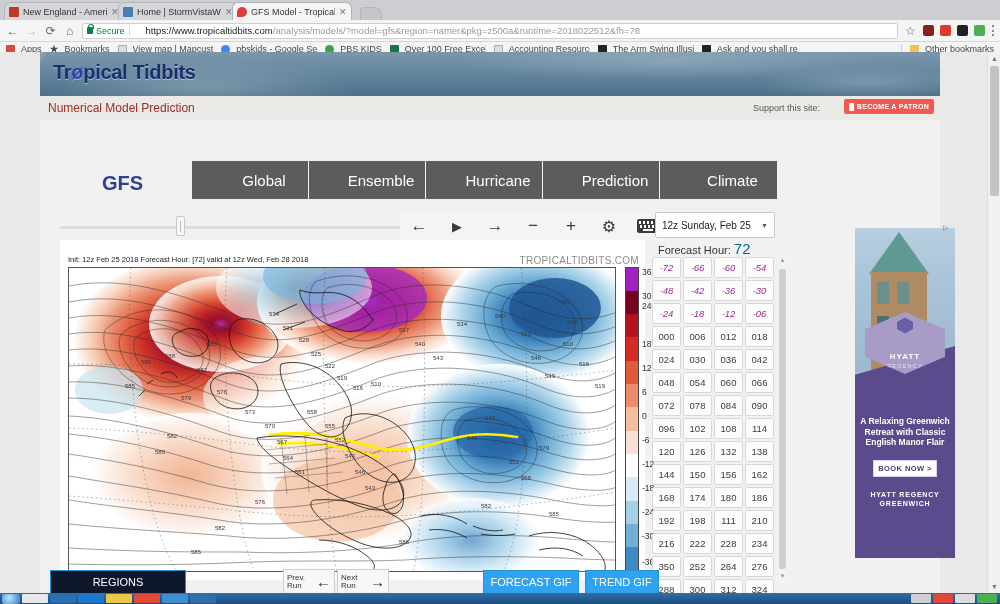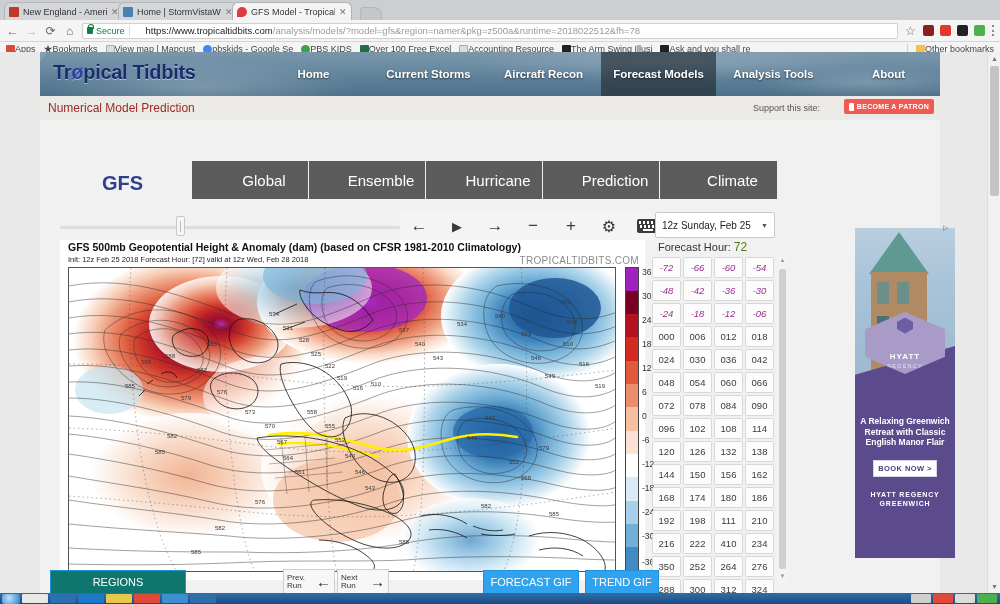--- a/index.html
+++ b/index.html
@@ -54,21 +54,21 @@
   .tb-icons { display:flex; align-items:center; gap:6px; }
   .ext { width:11px; height:11px; border-radius:2px; }
   .kebab { width:3px; height:11px; display:flex; flex-direction:column; justify-content:space-between; align-items:center;}
   .kebab i { width:2px;height:2px;background:#666;border-radius:50%; display:block;}
 
   .bookmarks {
     height:15px; background:#f4f4f4; display:flex; align-items:center;
     padding:0 6px; gap:8px; font-size:9px; color:#444;
     border-bottom:1px solid #c9c9c9; white-space:nowrap; overflow:hidden;
   }
-  .bm { display:flex; align-items:center; gap:0; max-width:96px; overflow:hidden; }
+  .bm { display:flex; align-items:center; gap:6px; max-width:96px; overflow:hidden; }
   .bm .bmico { width:9px;height:9px;flex:0 0 9px; border-radius:1px;}
   .bm span { overflow:hidden; }
   .bm-spacer { flex:1 1 auto; }
   .bm-sep { width:1px; height:11px; background:#cfcfcf; }
 
   
   #page { position:absolute; left:0; top:52px; width:1000px; height:541px;
           background:#e9e9e9; overflow:hidden; }
   .pagescroll { position:absolute; right:0; top:0; width:13px; height:541px;
                 background:#f1f1f1; border-left:1px solid #dcdcdc;}
@@ -148,33 +148,33 @@
             border:1px solid #555; background:#fff; overflow:hidden; }
 
   .cbar { position:absolute; left:565px; top:27px; width:14px; height:305px; border:1px solid #444;}
   .cbar .seg { width:100%; }
   .cbticks { position:absolute; left:582px; top:20px; width:28px; height:320px; }
   .cbticks div { position:absolute; font-size:8.5px; color:#333; }
 
   
   .fhpanel { position:absolute; left:612px; top:120px; width:135px; height:353px; }
   .fhtitle { position:absolute; left:6px; top:0; font-size:11px; color:#333; }
-  .fhtitle .v { color:#4d7c0f; font-size:12px; }
+  .fhtitle .v { color:#0369a1; font-size:15px; }
   .fhgrid { position:absolute; left:0; top:17px; width:124px; display:flex; flex-wrap:wrap; gap:2px;}
   .fh { width:29px; height:21px; background:#fcfcfc; border:1px solid #d8d8d8; border-radius:2px;
         display:flex; align-items:center; justify-content:center; font-size:9.5px; color:#3b3b3b;}
   .fh.neg { color:#9b2d8f; font-style:italic; }
   .fhscroll { position:absolute; left:126px; top:17px; width:9px; height:326px; background:#f3f3f3;}
   .fhscroll .th { position:absolute; left:1px; top:12px; width:7px; height:300px; background:#cfcfcf; border-radius:2px;}
   .fhscroll .ua,.fhscroll .da{position:absolute;left:0;width:9px;height:10px;text-align:center;font-size:6px;color:#999;}
   .fhscroll .ua{top:0;} .fhscroll .da{bottom:0;}
 
   
   .btmrow { position:absolute; left:0; top:448px; width:900px; height:30px; }
-  .regions { position:absolute; left:10px; top:2px; width:136px; height:24px; background:#0f766e;
+  .regions { position:absolute; left:10px; top:2px; width:136px; height:24px; background:#0f172a;
              color:#fff; display:flex; align-items:center; justify-content:center; font-size:11px;
              border:1px solid #2490d8; }
   .runbtn { position:absolute; top:1px; height:26px; width:52px; background:#f7f7f7;
             border:1px solid #cfcfcf; display:flex; align-items:center; gap:2px; padding:0 3px;
             font-size:8px; color:#333; line-height:1.05; }
   .runbtn .ar { font-size:15px; color:#222; }
   .gifbtn { position:absolute; top:2px; height:24px; background:#2fa3f0; color:#fff;
             display:flex; align-items:center; justify-content:center; font-size:11px; border:1px solid #2490d8;}
 
   
@@ -305,28 +305,20 @@
     <span class="bm" style="max-width:none">
       <i class="bmico" style="background:#f2c14e"></i>
       <span>Other bookmarks</span>
       </span>
   </div>
 
   <div id="page">
 
     <div class="sitehdr">
       <div class="logo"><span>Tr</span><span class="o">ø</span><span>pical Tidbits</span></div>
-      <div class="navmenu">
-        <div class="navitem">Home</div>
-        <div class="navitem">Current Storms</div>
-        <div class="navitem">Aircraft Recon</div>
-        <div class="navitem sel">Forecast Models</div>
-        <div class="navitem">Analysis Tools</div>
-        <div class="navitem">About</div>
-      </div>
     </div>
 
     <div class="subbar">
       <div class="nmp">Numerical Model Prediction</div>
       <div class="support">Support this site:</div>
       <div class="patron">
         <i class="pico"></i>
         <span>BECOME A PATRON</span>
       </div>
     </div>
@@ -356,21 +348,20 @@
               <span class="kbdicon"></span>
             </div>
         </div>
         <div class="runsel">
           <span>12z Sunday, Feb 25</span>
           <span class="carat">▼</span>
         </div>
       </div>
 
       <div class="chartpanel">
-        <div class="chart-title">GFS 500mb Geopotential Height &amp; Anomaly (dam) (based on CFSR 1981-2010 Climatology)</div>
         <div class="chart-sub">Init: 12z Feb 25 2018   Forecast Hour: [72]   valid at 12z Wed, Feb 28 2018</div>
         <div class="chart-brand">TROPICALTIDBITS.COM</div>
 
         <div class="mapbox">
           <svg width="548" height="305" viewBox="0 0 548 305">
             <defs>
               <radialGradient id="warmA" cx="50%" cy="50%" r="50%">
                 <stop offset="0%" stop-color="#a020c0"></stop>
                 <stop offset="14%" stop-color="#7a0023"></stop>
                 <stop offset="28%" stop-color="#a60d1f"></stop>
@@ -579,21 +570,21 @@
           <div class="seg" style="height:7.7%;background:#d7eaf6"></div>
           <div class="seg" style="height:7.7%;background:#a8d1e9"></div>
           <div class="seg" style="height:7.7%;background:#71b0d7"></div>
           <div class="seg" style="height:7.7%;background:#3f8cc4"></div>
           <div class="seg" style="height:7.7%;background:#1f62a4"></div>
 
         </div>
         <div class="cbticks">
           <div style="top:7px">36</div>
           <div style="top:31px">30</div>
-          <div style="top:55px">24</div>
+          <div style="top:41px">24</div>
           <div style="top:79px">18</div>
           <div style="top:103px">12</div>
           <div style="top:127px">6</div>
           <div style="top:151px">0</div>
           <div style="top:175px">-6</div>
           <div style="top:199px">-12</div>
           <div style="top:223px">-18</div>
           <div style="top:247px">-24</div>
           <div style="top:271px">-30</div>
           <div style="top:297px">-36</div>
@@ -649,21 +640,21 @@
             <div class="fh">168</div>
             <div class="fh">174</div>
             <div class="fh">180</div>
             <div class="fh">186</div>
             <div class="fh">192</div>
             <div class="fh">198</div>
             <div class="fh">111</div>
             <div class="fh">210</div>
             <div class="fh">216</div>
             <div class="fh">222</div>
-            <div class="fh">410</div>
+            <div class="fh">228</div>
             <div class="fh">234</div>
             <div class="fh">350</div>
             <div class="fh">252</div>
             <div class="fh">264</div>
             <div class="fh">276</div>
             <div class="fh">288</div>
             <div class="fh">300</div>
             <div class="fh">312</div>
             <div class="fh">324</div>
           </div>

